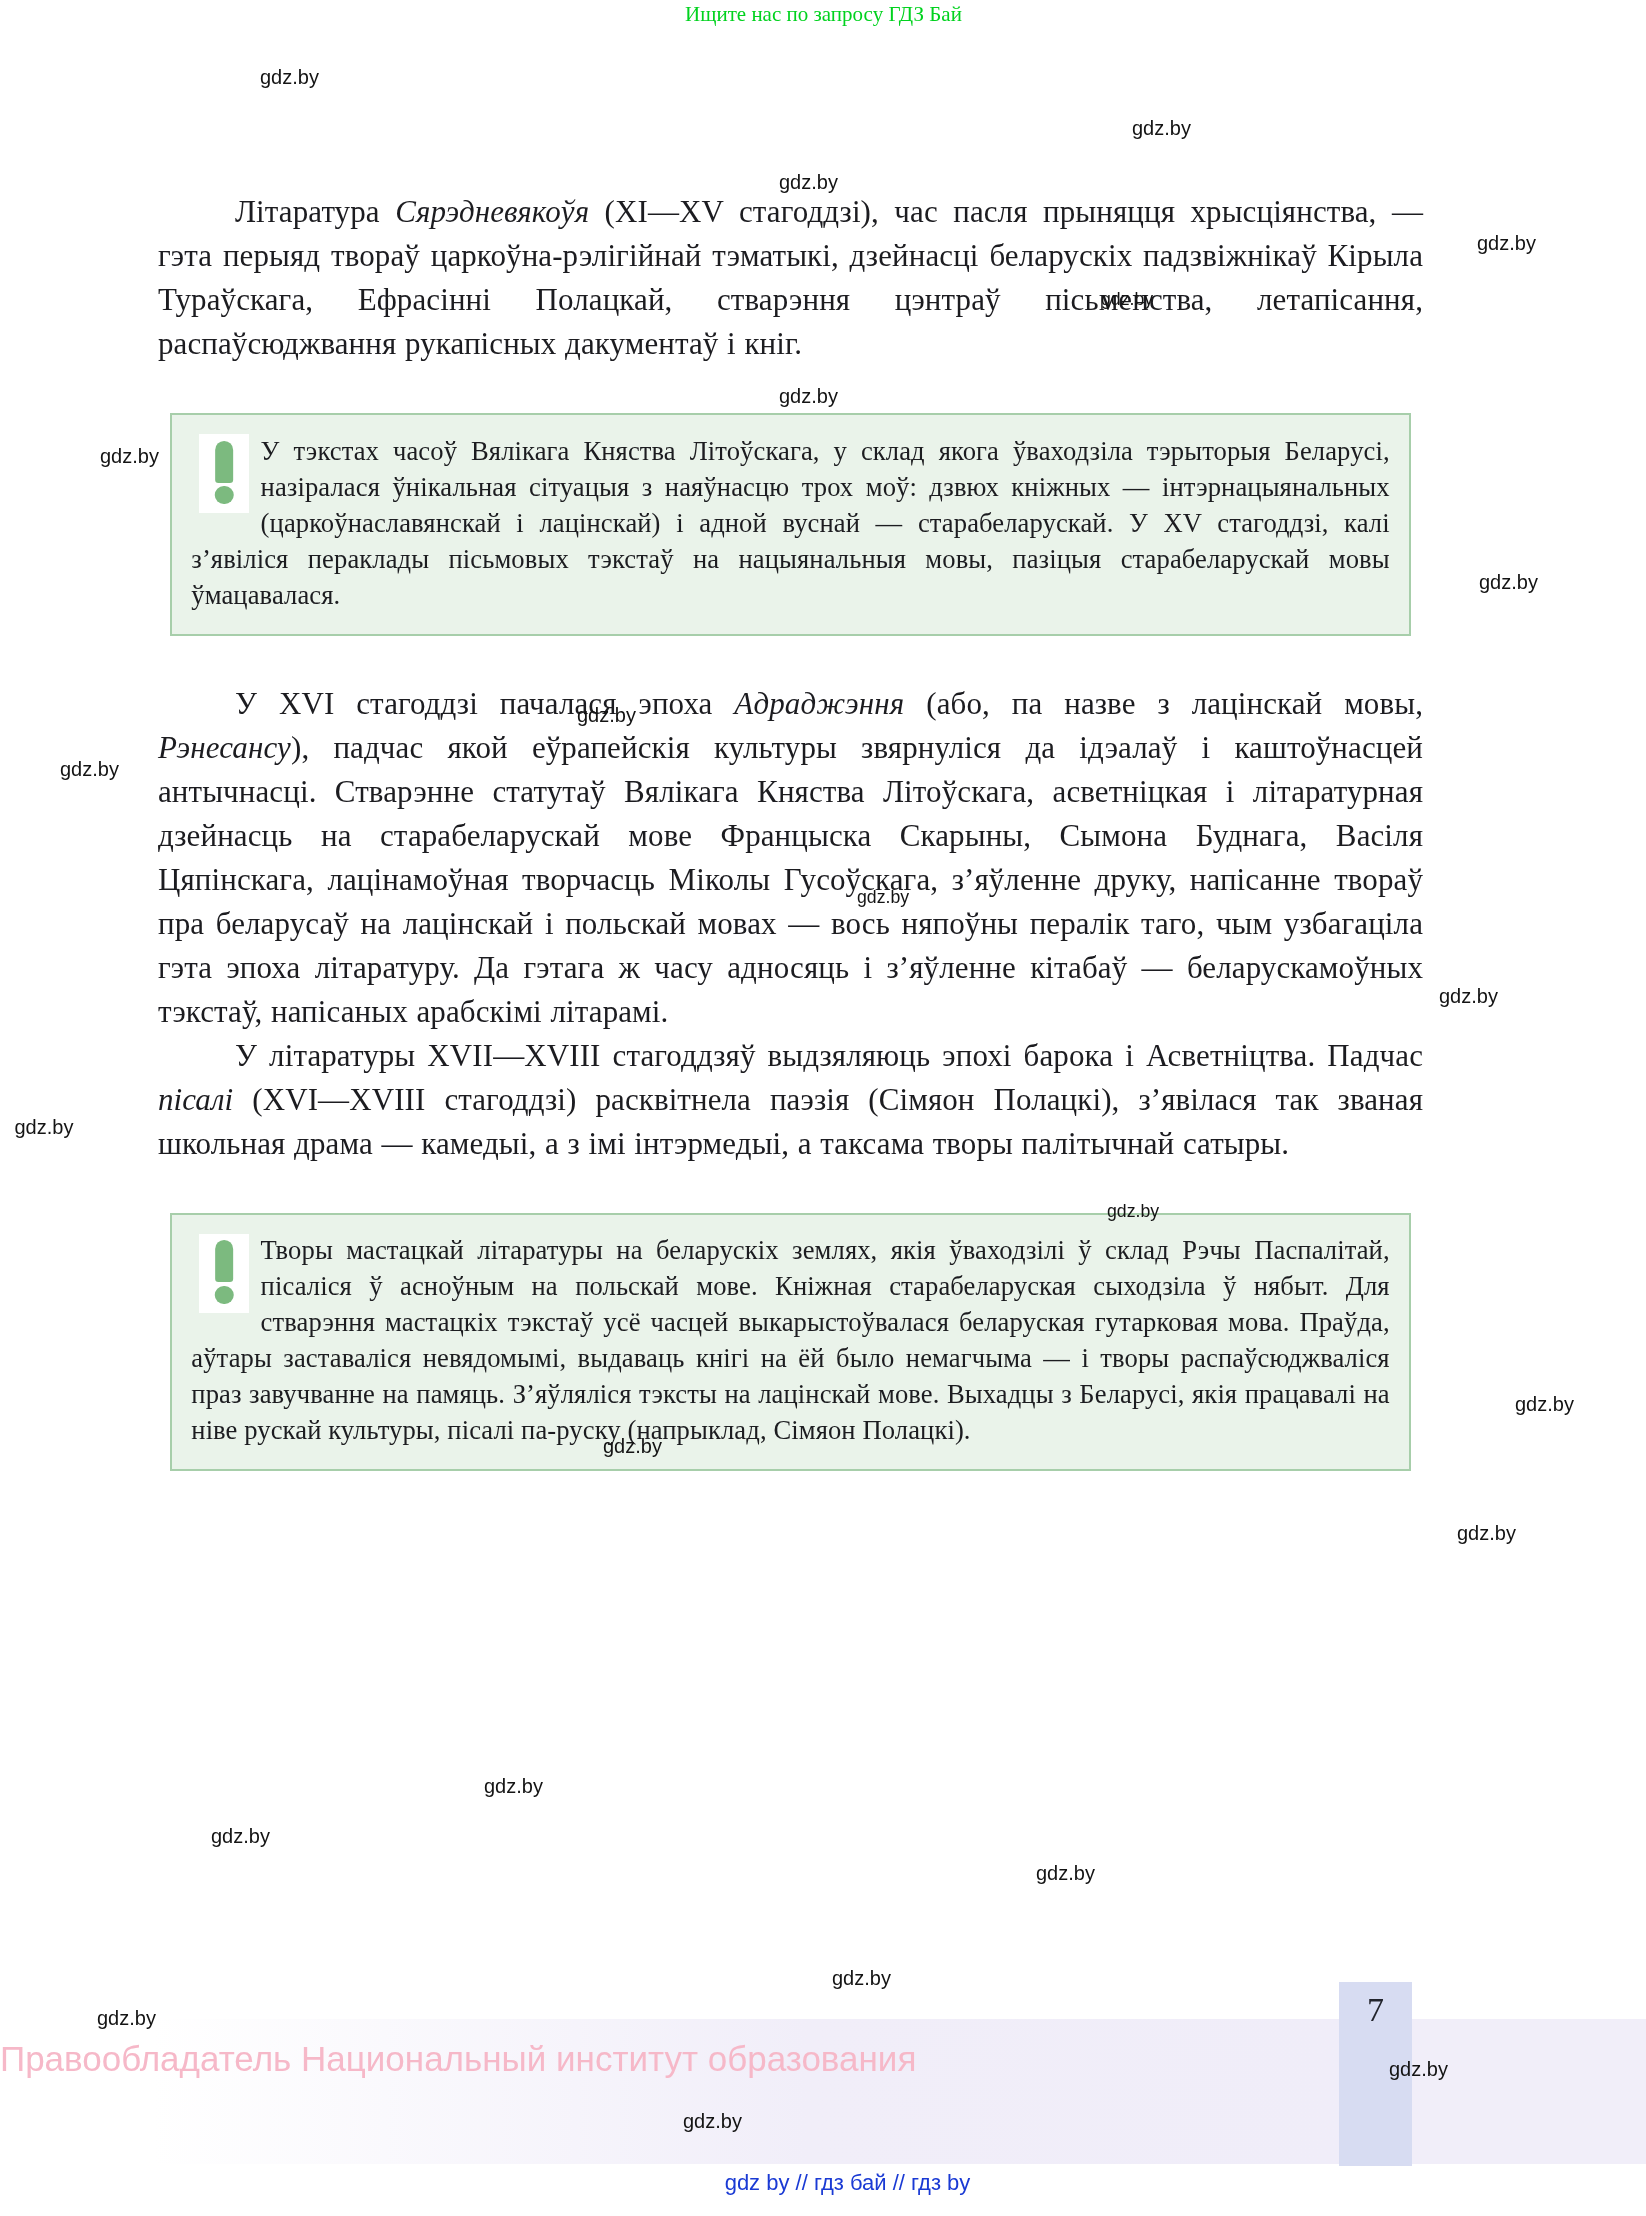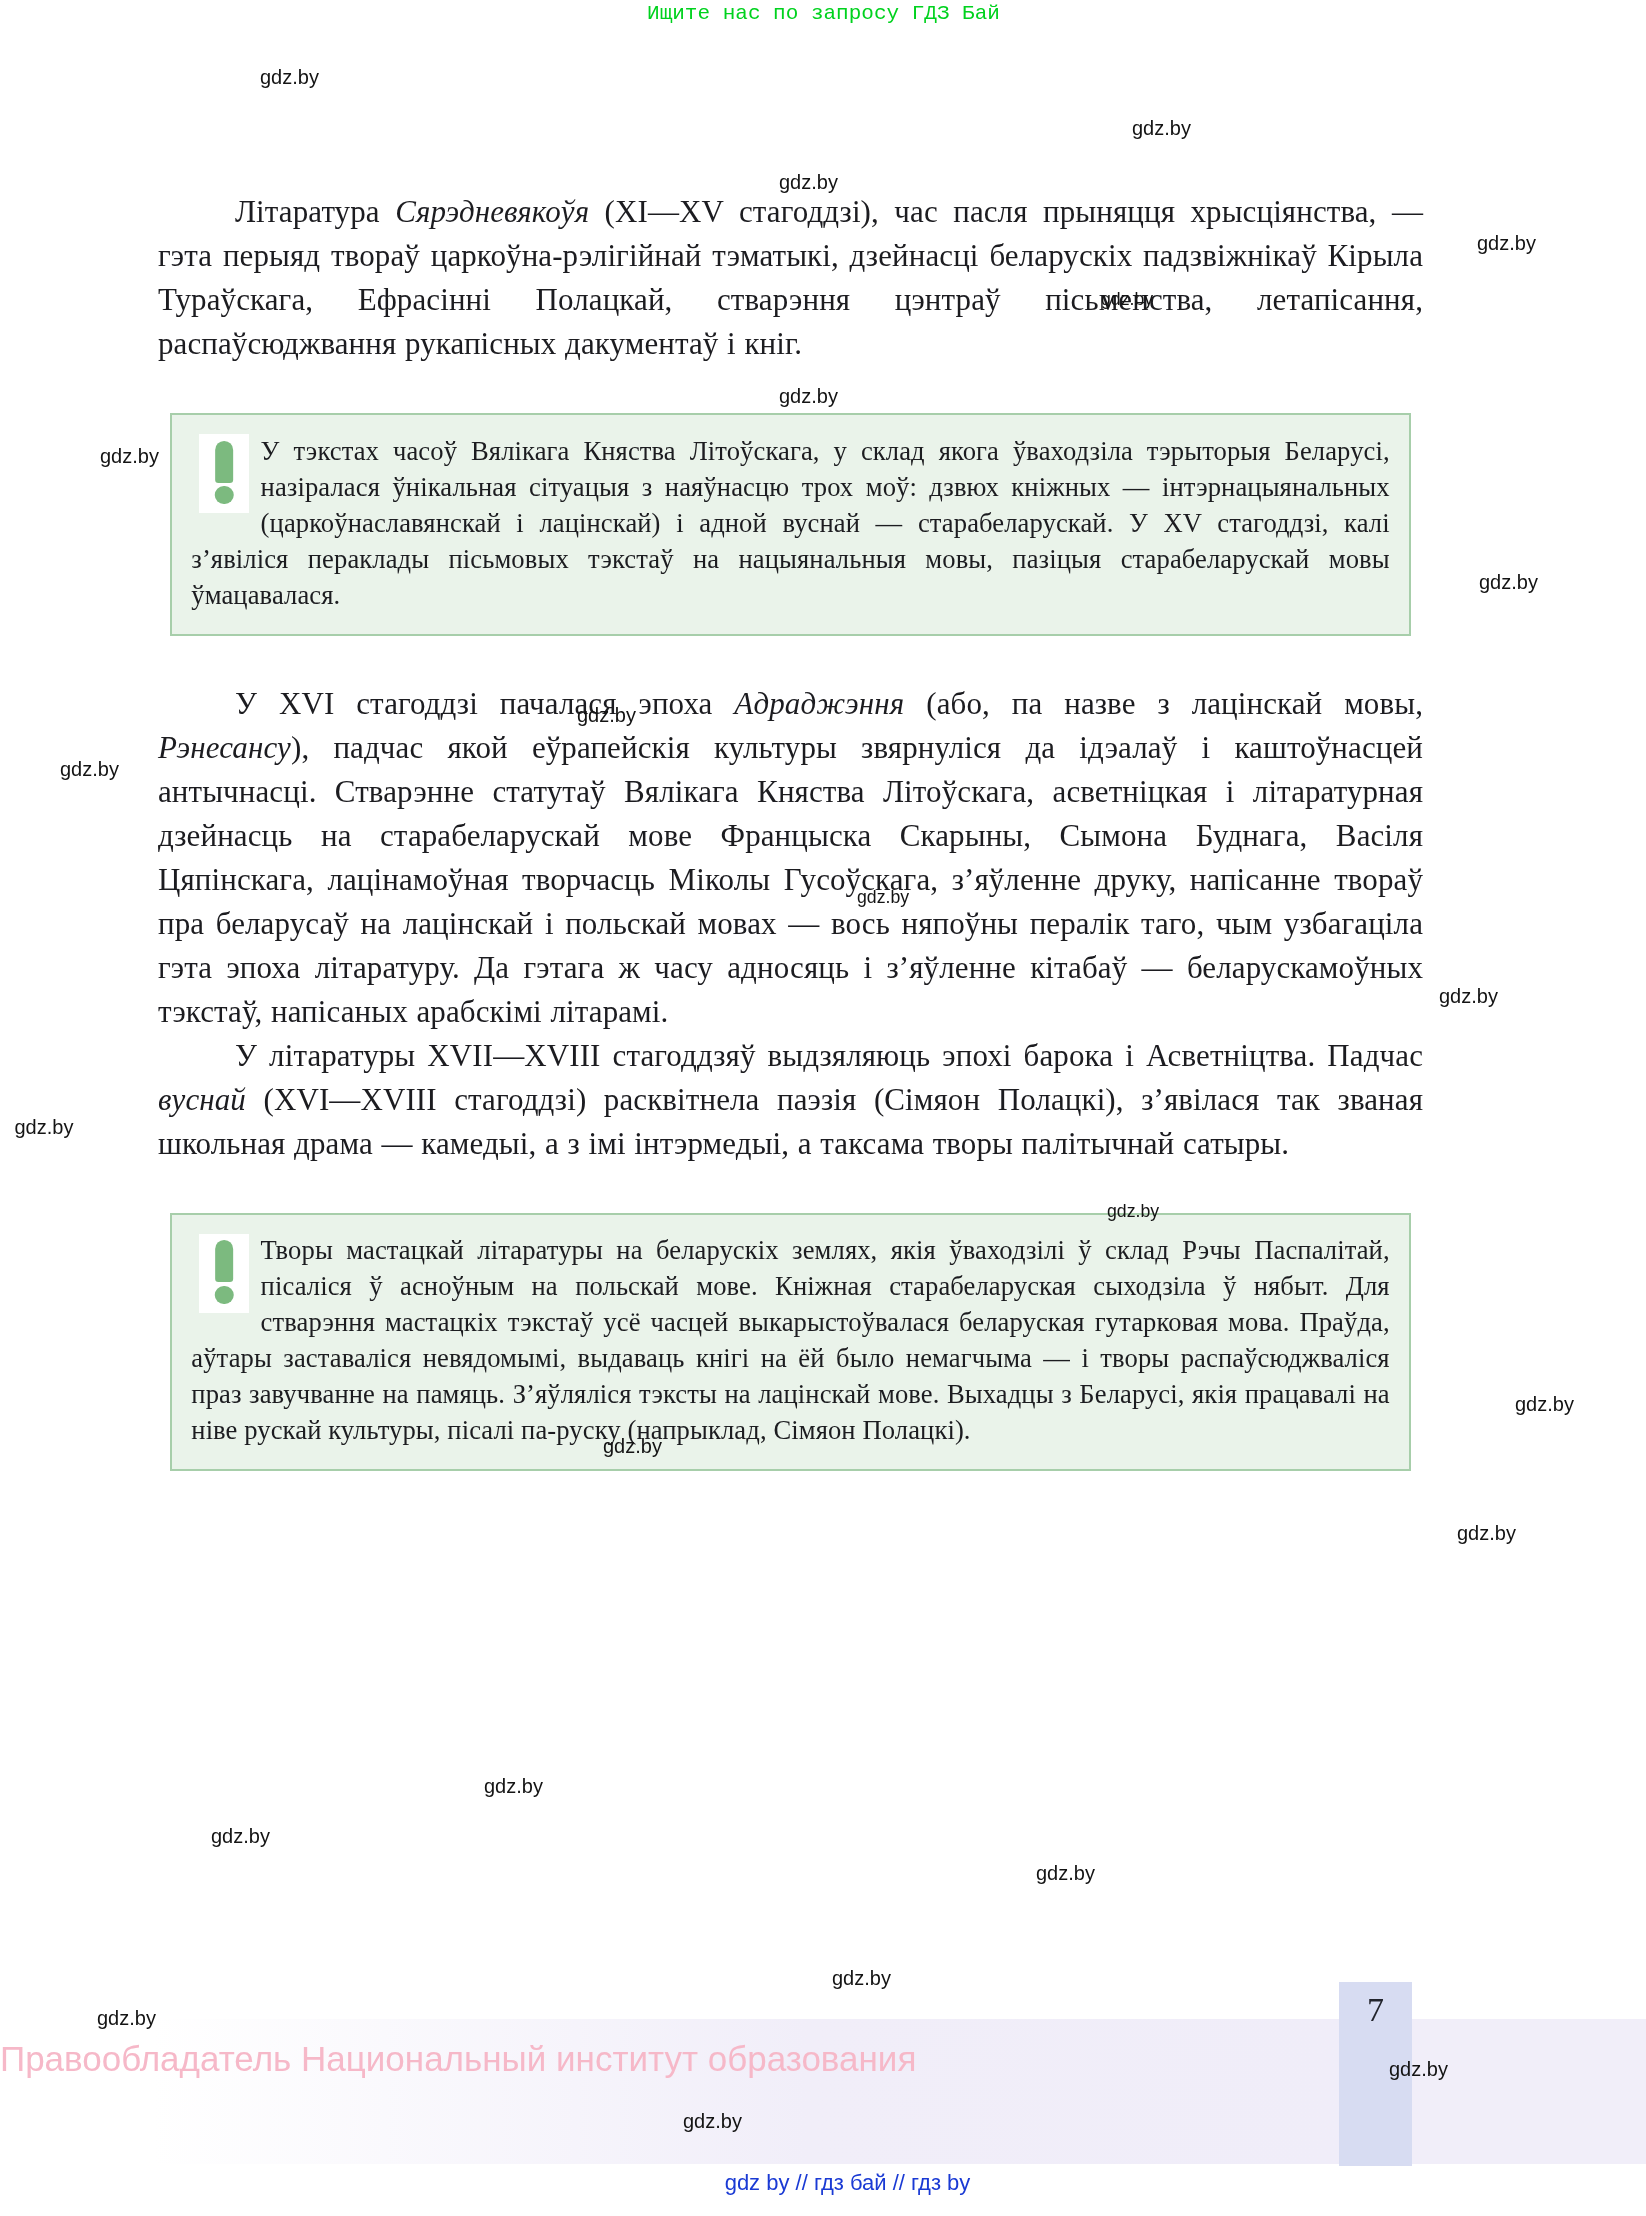--- a/index.html
+++ b/index.html
@@ -18,21 +18,21 @@
     overflow: hidden;
   }
 
   
   .promo-banner {
     position: absolute;
     top: 1.6px;
     left: 0;
     width: 1647px;
     text-align: center;
-    font-family: Liberation Mono, monospace;
+    font-family: Liberation Serif, serif;
     font-size: 21px;
     color: #00d21e;
     letter-spacing: 0px;
     white-space: nowrap;
   }
 
   
   .content {
     position: absolute;
     left: 158px;
@@ -193,21 +193,21 @@
         <span class="bar"></span>
           <span class="dot"></span>
       </span>
       <p class="note-text">У тэкстах часоў Вялікага Княства Літоўскага, у склад якога ўваходзіла тэрыторыя Беларусі, назіралася ўнікальная сітуацыя з наяўнасцю трох моў: дзвюх кніжных — інтэрнацыянальных (царкоўнаславянскай і лацінскай) і адной вуснай — старабеларускай. У XV стагоддзі, калі з’явіліся пераклады пісьмовых тэкстаў на нацыянальныя мовы, пазіцыя старабеларускай мовы ўмацавалася.</p>
     </div>
 
     <div class="gap-before-p2"></div>
 
     <p class="body-par"><span>У XVI стагоддзі пачалася эпоха </span><span class="it">Адраджэння</span><span> (або, па назве з лацінскай мовы, </span><span class="it">Рэнесансу</span><span>), падчас якой еўрапейскія культуры звярнуліся да ідэалаў і каштоўнасцей антычнасці. Стварэнне статутаў Вялікага Княства Літоўскага, асветніцкая і літаратурная дзейнасць на старабеларускай мове Францыска Скарыны, Сымона Буднага, Васіля Цяпінскага, лацінамоўная творчасць Міколы Гусоўскага, з’яўленне друку, напісанне твораў пра беларусаў на лацінскай і польскай мовах — вось няпоўны пералік таго, чым узбагаціла гэта эпоха літаратуру. Да гэтага ж часу адносяць і з’яўленне кітабаў — беларускамоўных тэкстаў, напісаных арабскімі літарамі.</span></p>
 
-    <p class="body-par"><span>У літаратуры XVII—XVIII стагоддзяў выдзяляюць эпохі барока і Асветніцтва. Падчас </span><span class="it">вуснай</span><span> (XVI—XVIII стагоддзі) расквітнела паэзія (Сімяон Полацкі), з’явілася так званая школьная драма — камедыі, а з імі інтэрмедыі, а таксама творы палітычнай сатыры.</span></p>
+    <p class="body-par"><span>У літаратуры XVII—XVIII стагоддзяў выдзяляюць эпохі барока і Асветніцтва. Падчас </span><span class="it">пісалі</span><span> (XVI—XVIII стагоддзі) расквітнела паэзія (Сімяон Полацкі), з’явілася так званая школьная драма — камедыі, а з імі інтэрмедыі, а таксама творы палітычнай сатыры.</span></p>
 
     <div class="gap-after-p1"></div>
 
     <div class="note-box">
       <span class="excl-icon">
         <span class="bar"></span>
           <span class="dot"></span>
       </span>
       <p class="note-text">Творы мастацкай літаратуры на беларускіх землях, якія ўваходзілі ў склад Рэчы Паспалітай, пісаліся ў асноўным на польскай мове. Кніжная старабеларуская сыходзіла ў нябыт. Для стварэння мастацкіх тэкстаў усё часцей выкарыстоўвалася беларуская гутарковая мова. Праўда, аўтары заставаліся невядомымі, выдаваць кнігі на ёй было немагчыма — і творы распаўсюджваліся праз завучванне на памяць. З’яўляліся тэксты на лацінскай мове. Выхадцы з Беларусі, якія працавалі на ніве рускай культуры, пісалі па-руску (напрыклад, Сімяон Полацкі).</p>
     </div>

